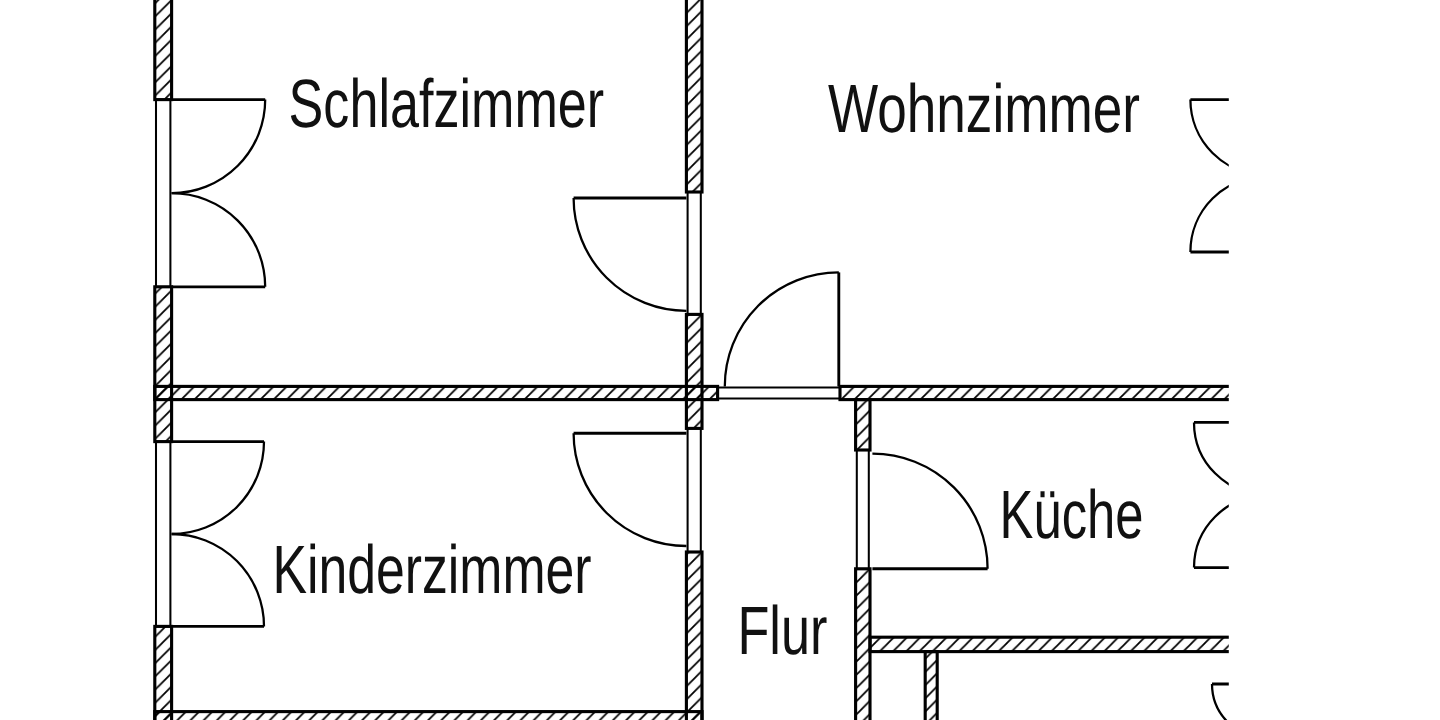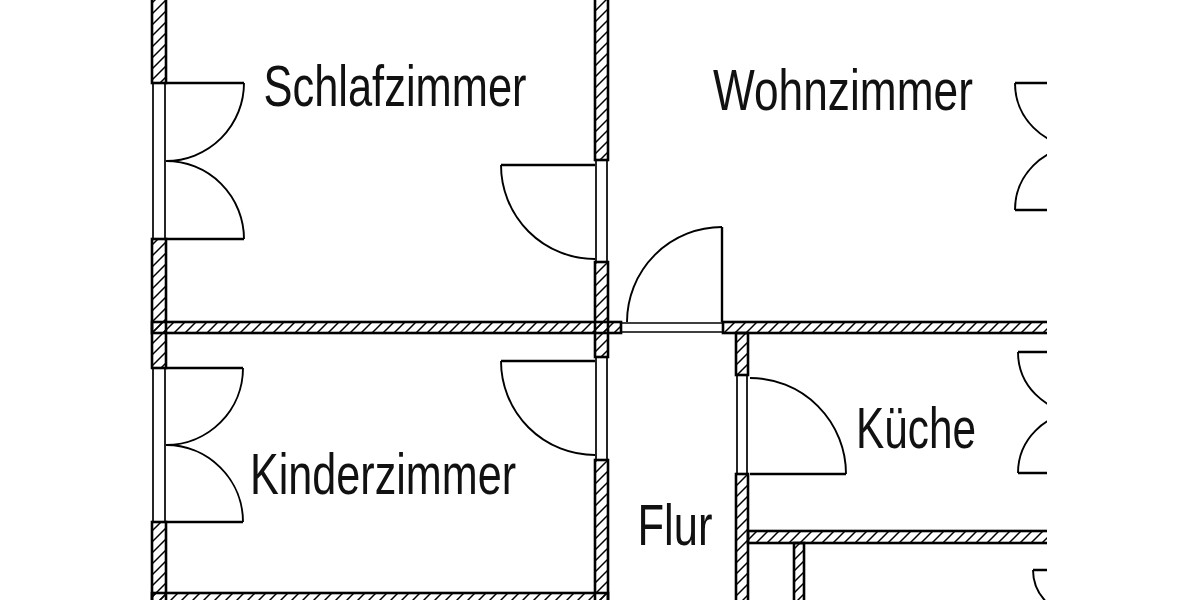--- a/index.html
+++ b/index.html
@@ -6,21 +6,20 @@
     margin: 0;
     padding: 0;
     background: #ffffff;
   }
   .plan-stage {
     position: relative;
     width: 1024px;
     height: 600px;
     background: #ffffff;
     overflow: hidden;
-    margin-left: 23px;
   }
   .plan-stage svg {
     display: block;
     width: 1200px;
     height: 600px;
   }
   .wall {
     fill: url(#hatch);
     stroke: #000000;
     stroke-width: 2.6;

